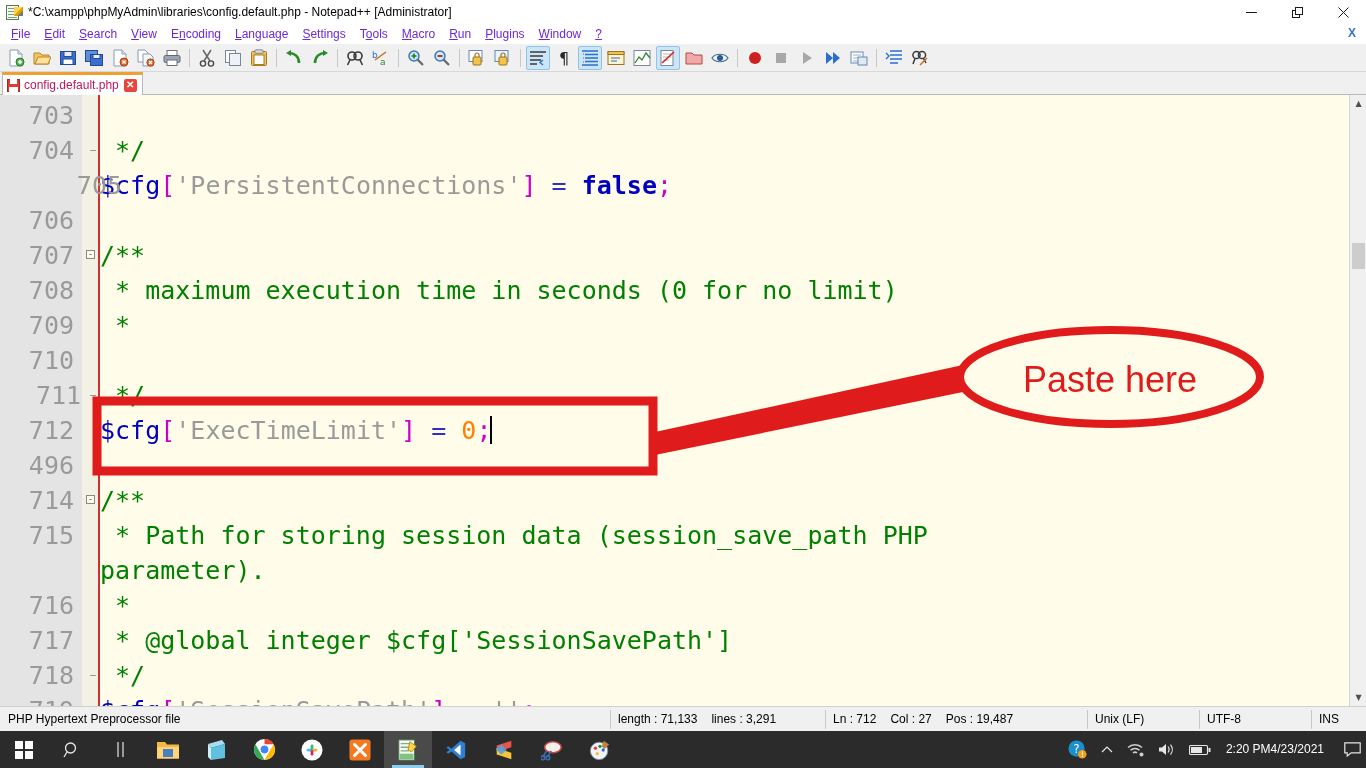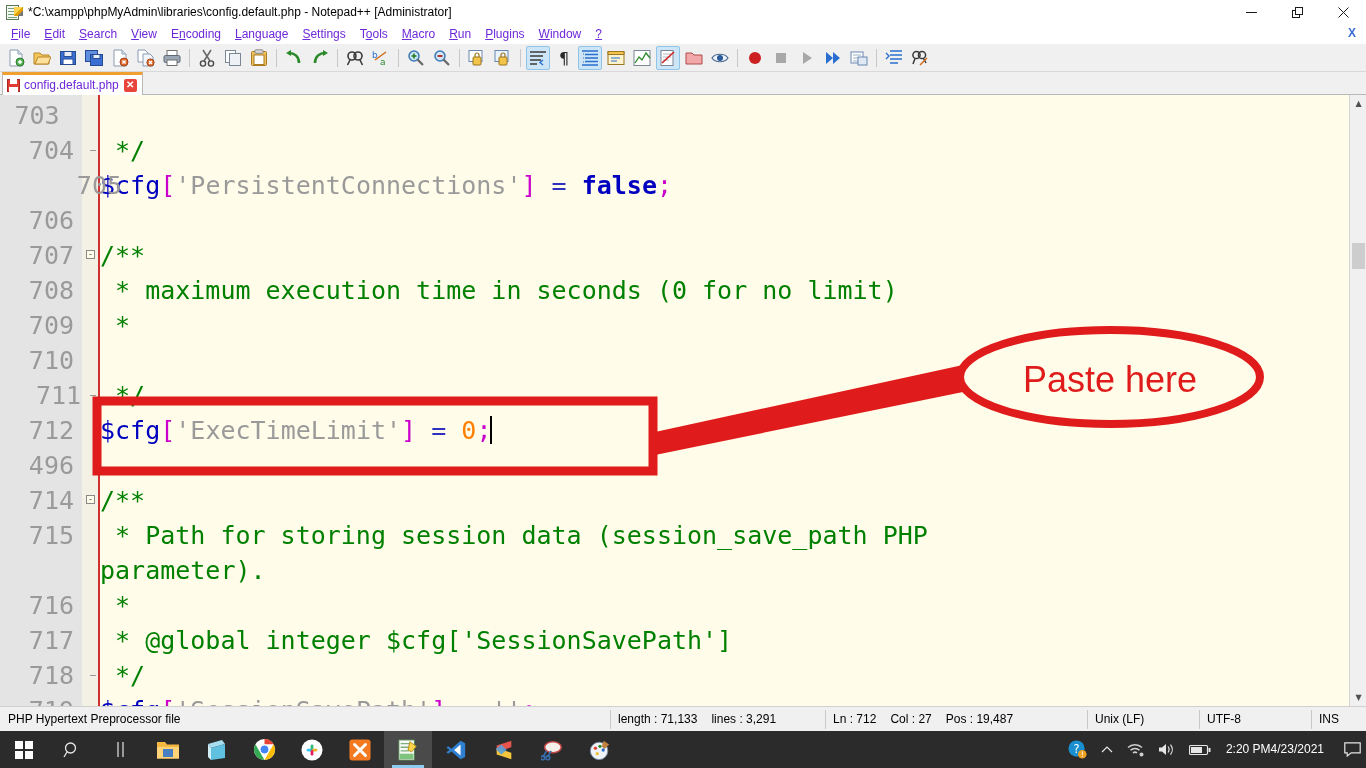--- a/index.html
+++ b/index.html
@@ -111,21 +111,21 @@
   }
   .tab .tab-save-icon .body {
     position: absolute; inset: 0; background: #e03c31; border: 1px solid #a92a22;
   }
   .tab .tab-save-icon .shutter {
     position: absolute; left: 3px; top: 0px; width: 7px; height: 5px; background: #fff;
   }
   .tab .tab-save-icon .label {
     position: absolute; left: 2px; bottom: 0px; width: 9px; height: 5px; background: #fff;
   }
-  .tab .tab-label { font-size: 12px; color: #6d28d9; white-space: nowrap; }
+  .tab .tab-label { font-size: 12px; color: #be185d; white-space: nowrap; }
   .tab .tab-close {
     margin-left: 5px; width: 13px; height: 13px; position: relative;
     display: flex; align-items: center; justify-content: center;
     color: #d62d20; font-size: 11px; font-weight: bold;
     background: #e8463c; border-radius: 2px;
   }
   .tab .tab-close span { color: #fff; font-size: 10px; line-height: 10px; }
 
   
   .editor {
@@ -568,21 +568,21 @@
         <div class="row" style="top: 353px;"><span></span></div>
         <div class="row" style="top: 388px;"><span class="c-com">/**</span></div>
         <div class="row" style="top: 423px;"><span class="c-com"> * Path for storing session data (session_save_path PHP</span></div>
         <div class="row" style="top: 458px;"><span class="c-com">parameter).</span></div>
         <div class="row" style="top: 493px;"><span class="c-com"> *</span></div>
         <div class="row" style="top: 528px;"><span class="c-com"> * @global integer $cfg['SessionSavePath']</span></div>
         <div class="row" style="top: 563px;"><span class="c-com"> */</span></div>
         <div class="row" style="top: 598px;"><span class="c-var">$cfg</span><span class="c-brk">[</span><span class="c-str">'SessionSavePath'</span><span class="c-brk">]</span><span> </span><span class="c-op">=</span><span> </span><span class="c-str">''</span><span class="c-brk">;</span></div>
       </div>
     <div id="gutter-rows">
-        <div class="lineno" style="top: 3px; text-align: center;">703</div>
+        <div class="lineno" style="top: 3px;">703</div>
         <div class="lineno" style="top: 38px;">704</div>
         <div class="lineno" style="top: 73px; margin-left: 48px;">705</div>
         <div class="lineno" style="top: 108px;">706</div>
         <div class="lineno" style="top: 143px;">707</div>
         <div class="lineno" style="top: 178px;">708</div>
         <div class="lineno" style="top: 213px;">709</div>
         <div class="lineno" style="top: 248px;">710</div>
         <div class="lineno" style="top: 283px; padding-left: 36px;">711</div>
         <div class="lineno" style="top: 318px;">712</div>
         <div class="lineno" style="top: 353px;">496</div>

